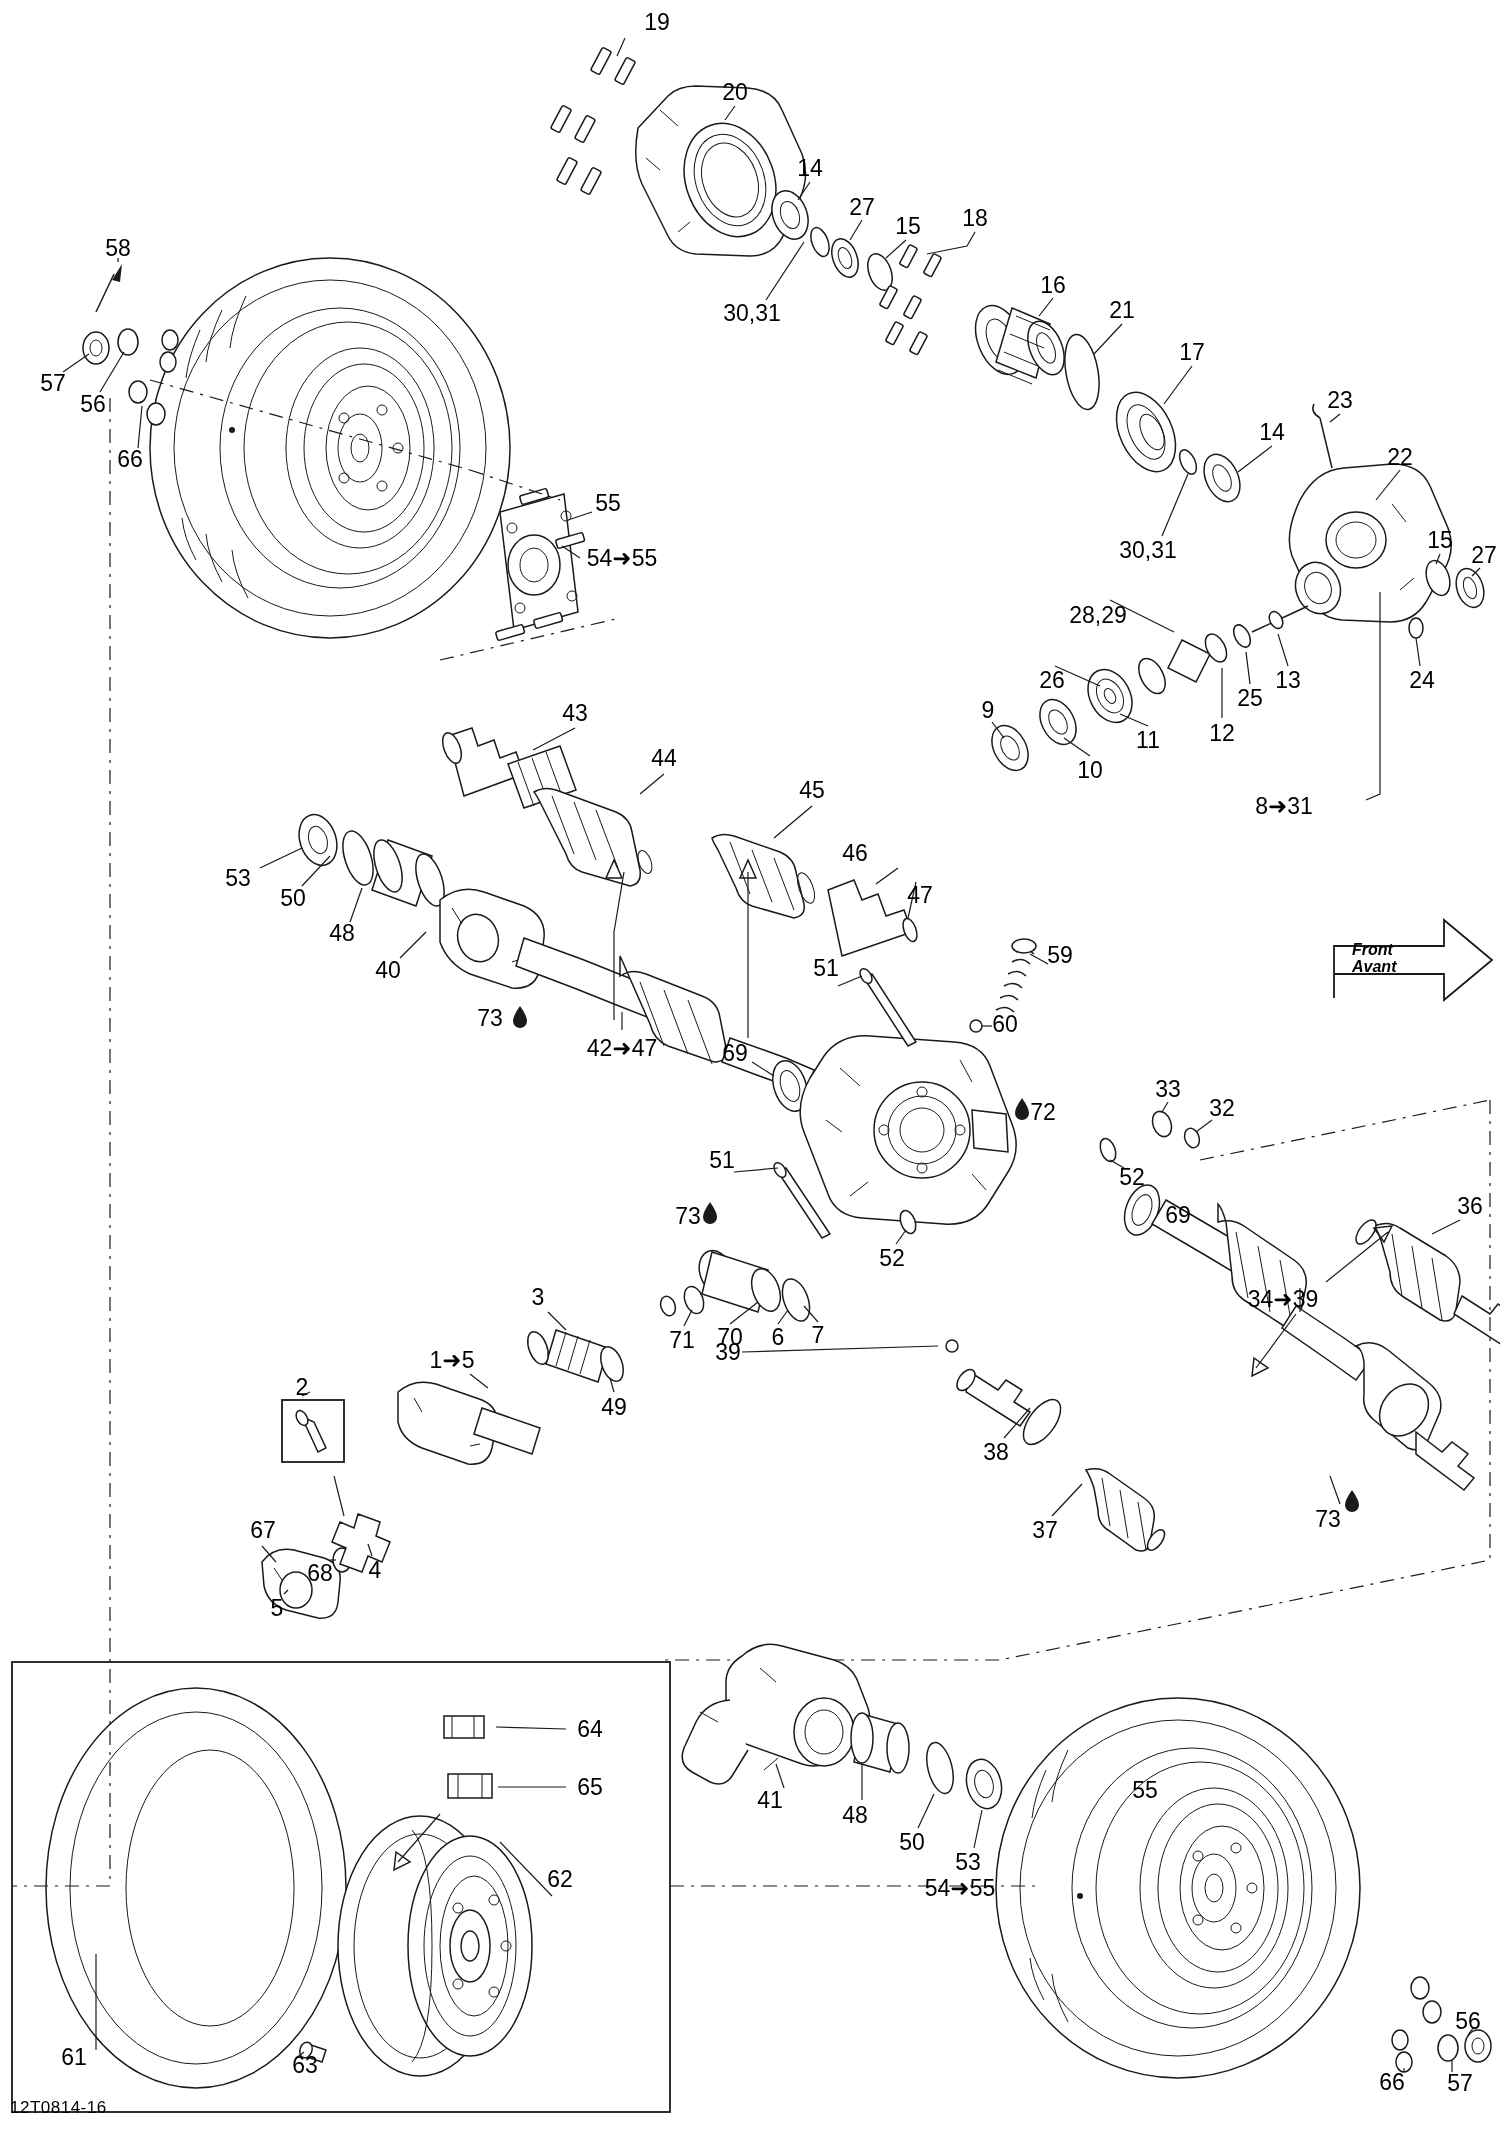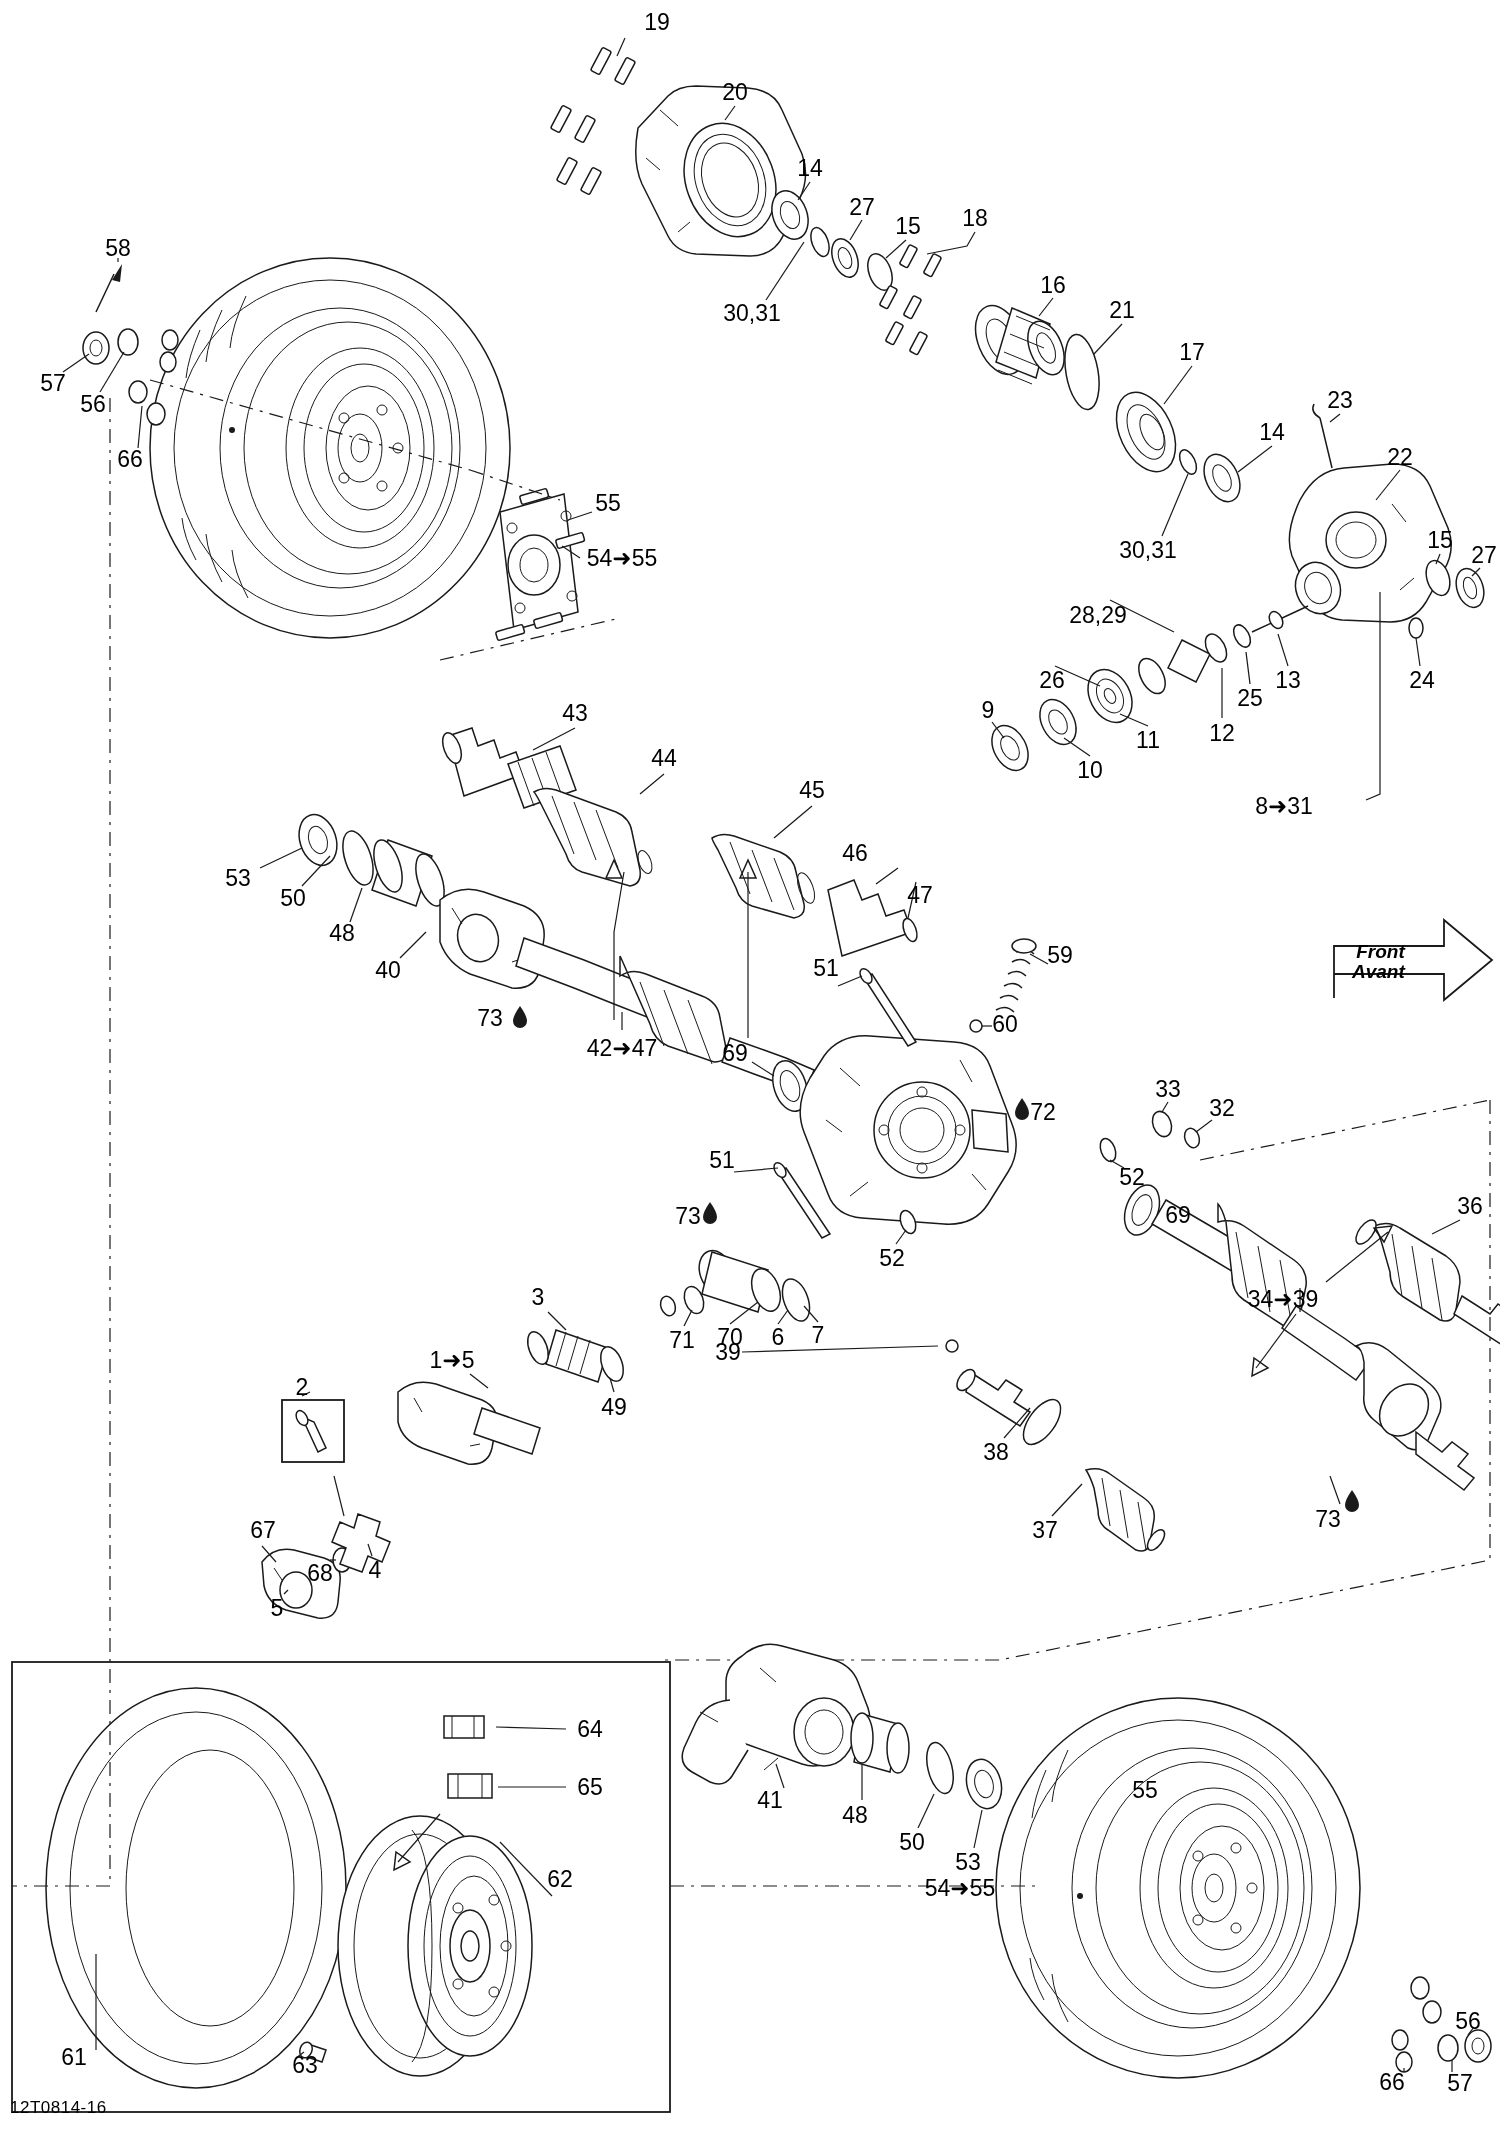--- a/index.html
+++ b/index.html
@@ -39,26 +39,26 @@
     left: 10px;
     top: 2098px;
     font-family: "Liberation Sans", sans-serif;
     font-size: 17px;
     color: #000000;
     letter-spacing: 0.5px;
   }
   .front-label {
     position: absolute;
     font-family: "Liberation Sans", sans-serif;
-    font-size: 19px;
+    font-size: 16px;
     font-weight: bold;
     font-style: italic;
     color: #000000;
     line-height: 1.05;
-    text-align: right;
+    text-align: left;
   }
 </style>
 </head>
 <body>
 
 <div id="diagram-root">
 
 <svg id="svg-layer" width="1500" height="2131" viewBox="0 0 1500 2131" xmlns="http://www.w3.org/2000/svg">
   <defs>
     <style>

